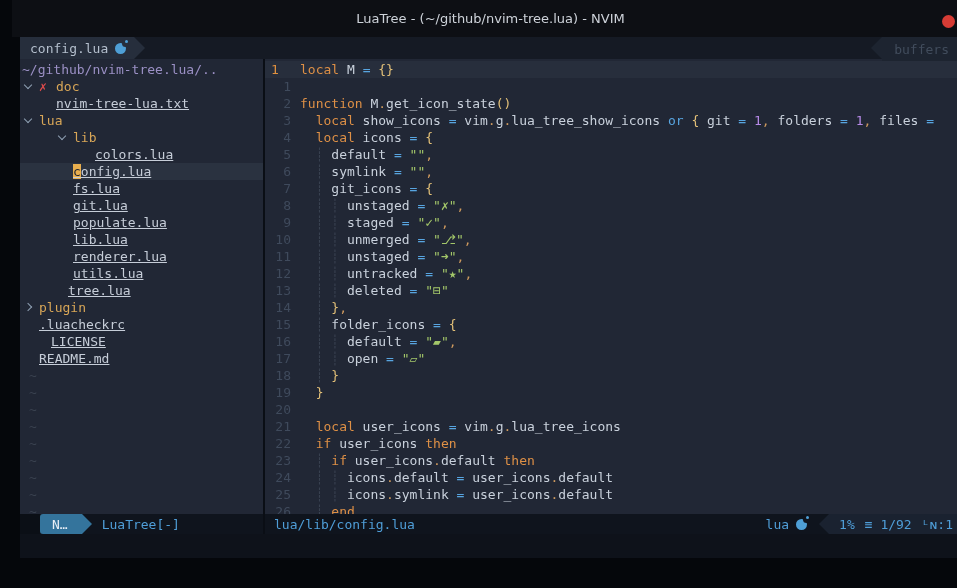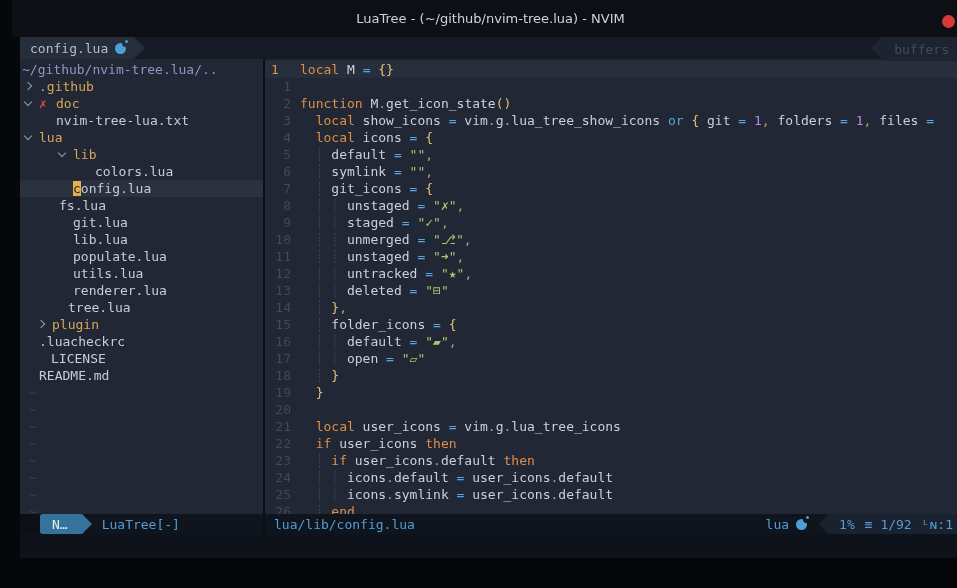--- a/index.html
+++ b/index.html
@@ -37,21 +37,21 @@
   
   .main{flex:1;display:flex;min-height:0;}
   .tree{width:243px;flex:none;padding-top:2px;overflow:hidden;}
   .tree-row{height:17px;line-height:17px;white-space:pre;display:flex;align-items:center;}
   .tree-row.sel{background:var(--cursorline);}
   .chev{width:17px;height:17px;display:inline-block;position:relative;flex:none;}
   .chev::before{content:"";position:absolute;width:5px;height:5px;border-right:1.5px solid var(--chev);border-bottom:1.5px solid var(--chev);top:5px;left:3px;transform:rotate(-45deg);}
   .chev.expanded::before{transform:rotate(45deg);top:4px;}
   .gitmark{width:17px;display:inline-block;color:var(--cross);flex:none;}
   .lab{white-space:pre;}
-  .lab.folder{color:var(--folder);} .lab.file{color:var(--file);} .lab.root{color:var(--root);}
+  .lab.folder{color:var(--folder);} .lab.file{color:var(--file);text-decoration:underline;} .lab.root{color:var(--root);}
   .block-cursor{background:var(--blockcursor);color:#1d2330;}
   .tilde-row{height:17px;line-height:17px;color:var(--tilde);padding-left:9px;}
   .vsep{width:2px;background:#0a0e15;flex:none;}
   
   .code{flex:1;padding-top:2px;overflow:hidden;}
   .code-row{height:17px;line-height:17px;white-space:pre;display:flex;}
   .code-row.cur{background:var(--codecursorline);}
   .lnum{width:26px;flex:none;text-align:right;color:var(--lnum);padding-right:0;}
   .lnum.cur{text-align:left;color:var(--curlnum);padding-left:6px;}
   .ltext{padding-left:9px;white-space:pre;}
@@ -97,35 +97,34 @@
       <div class="tabspacer"></div>
       <div class="buf-arrow"></div>
       <div class="buffers">
         <span>buffers</span>
       </div>
     </div>
 
     <div class="main">
       <div class="tree" id="tree">
           <div class="tree-row" style="padding-left: 2px;"><span class="lab root">~/github/nvim-tree.lua/..</span></div>
-          <div class="tree-row" style="padding-left: 2px;"><span class="chev collapsed"></span><span class="lab folder">.github</span></div>
           <div class="tree-row" style="padding-left: 2px;"><span class="chev expanded"></span><span class="gitmark">✗</span><span class="lab folder">doc</span></div>
           <div class="tree-row" style="padding-left: 36px;"><span class="lab file">nvim-tree-lua.txt</span></div>
           <div class="tree-row" style="padding-left: 2px;"><span class="chev expanded"></span><span class="lab folder">lua</span></div>
           <div class="tree-row" style="padding-left: 36px;"><span class="chev expanded"></span><span class="lab folder">lib</span></div>
           <div class="tree-row" style="padding-left: 75px;"><span class="lab file">colors.lua</span></div>
           <div class="tree-row sel" style="padding-left: 53px;"><span class="lab file"><span class="block-cursor">c</span>onfig.lua</span></div>
-          <div class="tree-row" style="padding-left: 39px;"><span class="lab file">fs.lua</span></div>
+          <div class="tree-row" style="padding-left: 53px;"><span class="lab file">fs.lua</span></div>
           <div class="tree-row" style="padding-left: 53px;"><span class="lab file">git.lua</span></div>
+          <div class="tree-row" style="padding-left: 53px;"><span class="lab file">populate.lua</span></div>
           <div class="tree-row" style="padding-left: 53px;"><span class="lab file">lib.lua</span></div>
-          <div class="tree-row" style="padding-left: 53px;"><span class="lab file">populate.lua</span></div>
+          <div class="tree-row" style="padding-left: 53px;"><span class="lab file">renderer.lua</span></div>
           <div class="tree-row" style="padding-left: 53px;"><span class="lab file">utils.lua</span></div>
-          <div class="tree-row" style="padding-left: 53px;"><span class="lab file">renderer.lua</span></div>
           <div class="tree-row" style="padding-left: 48px;"><span class="lab file">tree.lua</span></div>
-          <div class="tree-row" style="padding-left: 15px;"><span class="chev collapsed"></span><span class="lab folder">plugin</span></div>
+          <div class="tree-row" style="padding-left: 2px;"><span class="chev collapsed"></span><span class="lab folder">plugin</span></div>
           <div class="tree-row" style="padding-left: 19px;"><span class="lab file">.luacheckrc</span></div>
           <div class="tree-row" style="padding-left: 31px;"><span class="lab file">LICENSE</span></div>
           <div class="tree-row" style="padding-left: 19px;"><span class="lab file">README.md</span></div>
           <div class="tilde-row">~</div>
           <div class="tilde-row">~</div>
           <div class="tilde-row">~</div>
           <div class="tilde-row">~</div>
           <div class="tilde-row">~</div>
           <div class="tilde-row">~</div>
           <div class="tilde-row">~</div>

